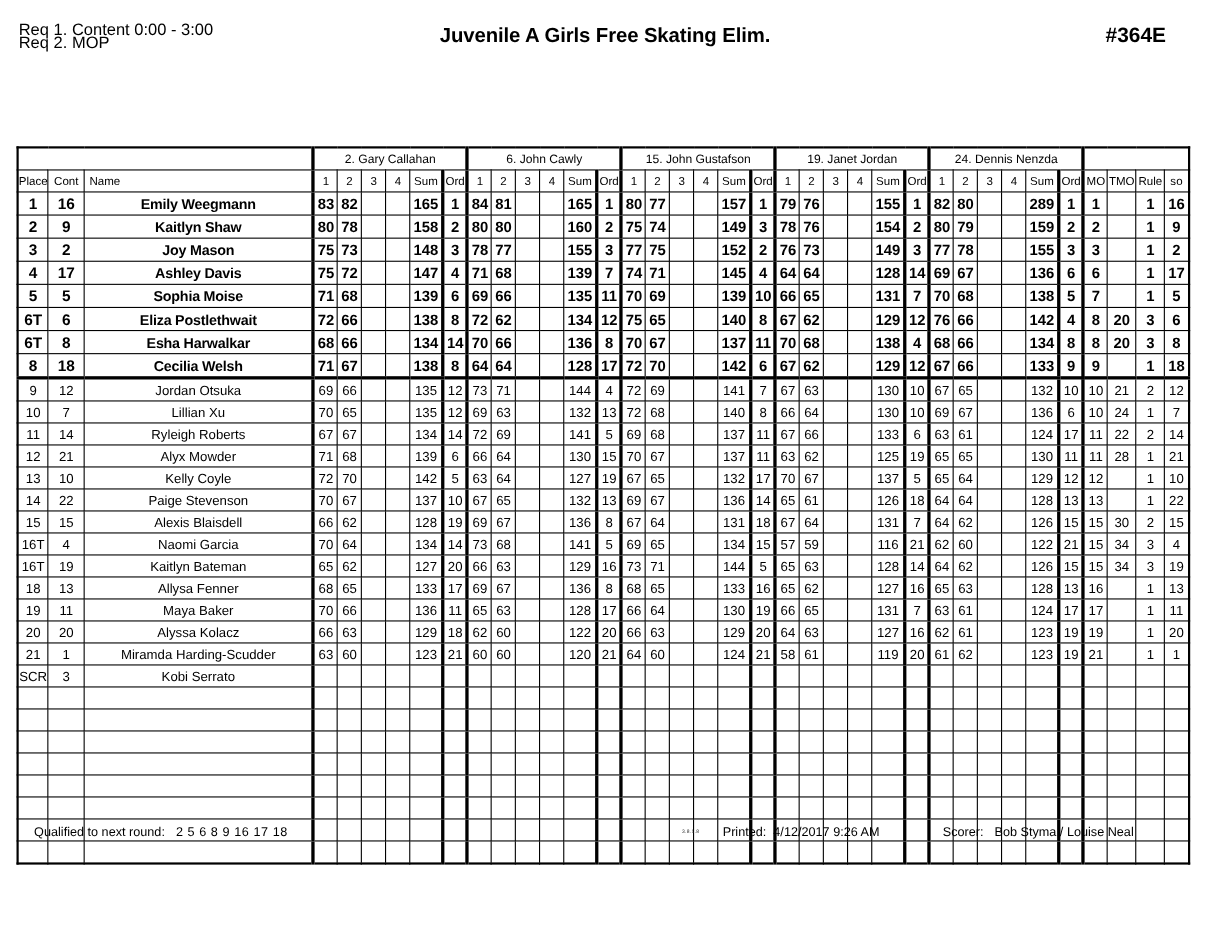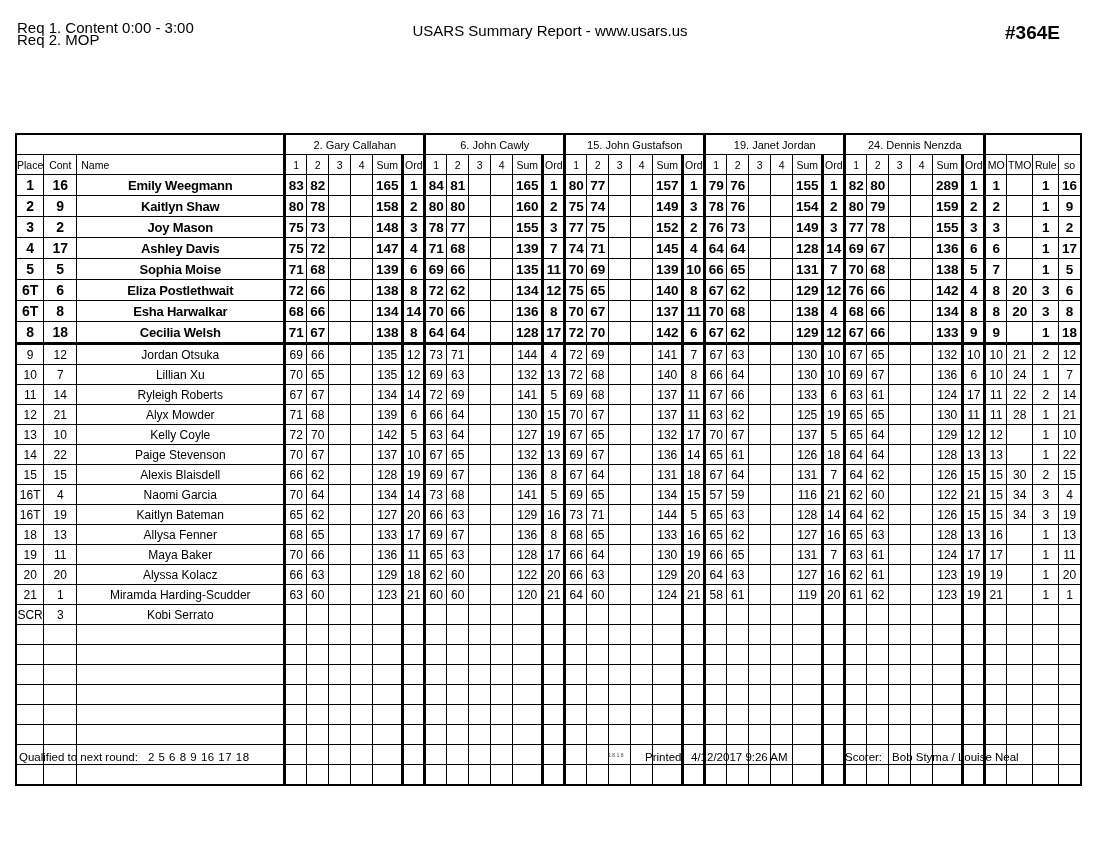--- a/index.html
+++ b/index.html
@@ -133,21 +133,21 @@
   
   tr.cutline td { border-bottom: 3px solid #000 !important; }
 
   
   tr.empty td { height: 19px; }
 
   
   .footer {
     position: absolute;
     top: 751px;
-    left: 0;
+    left: 12px;
     width: 1012px;
     height: 20px;
     font-size: 11.5px;
   }
   .foot-qualified {
     position: absolute;
     left: 19px;
     top: 0;
     white-space: nowrap;
   }
@@ -178,21 +178,21 @@
 <body>
 
 <div class="page">
 
   <div class="reqs">
     <div>Req 1.  Content 0:00 - 3:00</div>
     <div>Req 2.  MOP</div>
   </div>
 
   <div class="titles">
-    <div class="title-report">USARS Summary Report - www.usars.us</div>
+    <div class="title-event">Juvenile A Girls Free Skating Elim.</div>
   </div>
 
   <div class="event-code">#364E</div>
 
   <table class="sheet">
     <colgroup>
       <col style="width:26px">
         <col style="width:33px">
         <col style="width:208px">
       <col style="width:22px">

